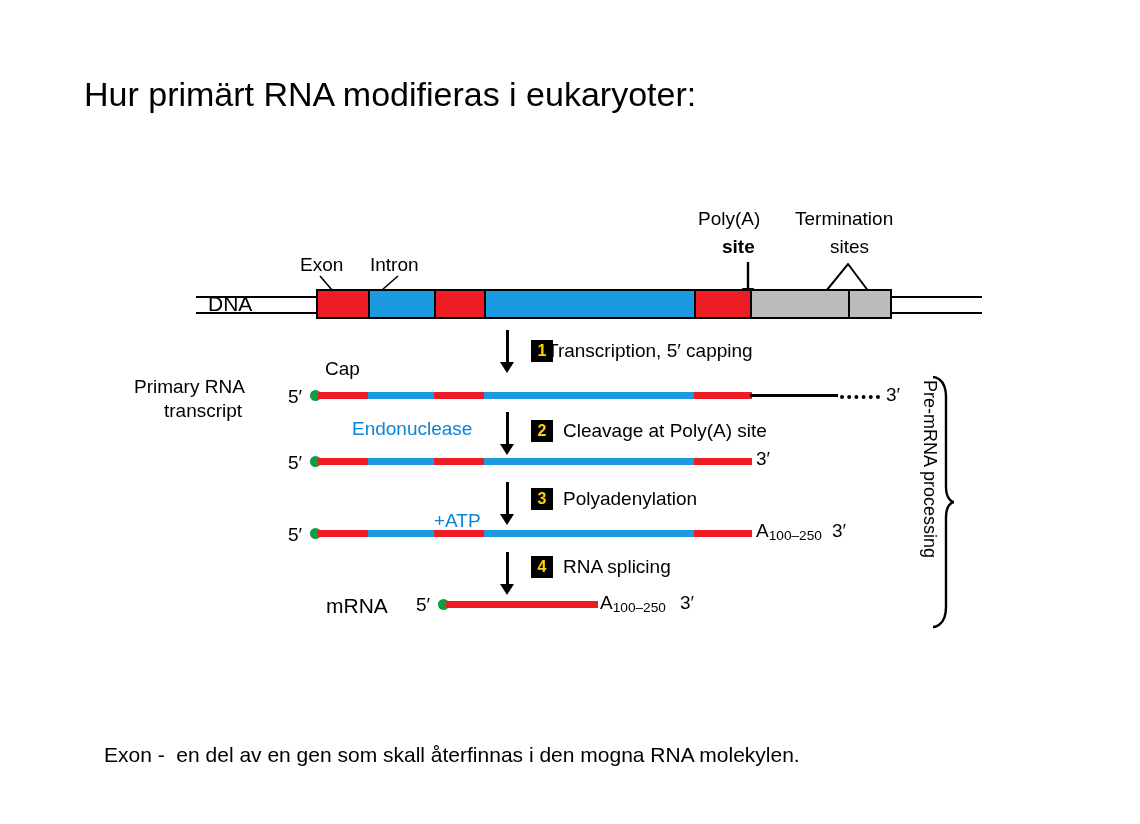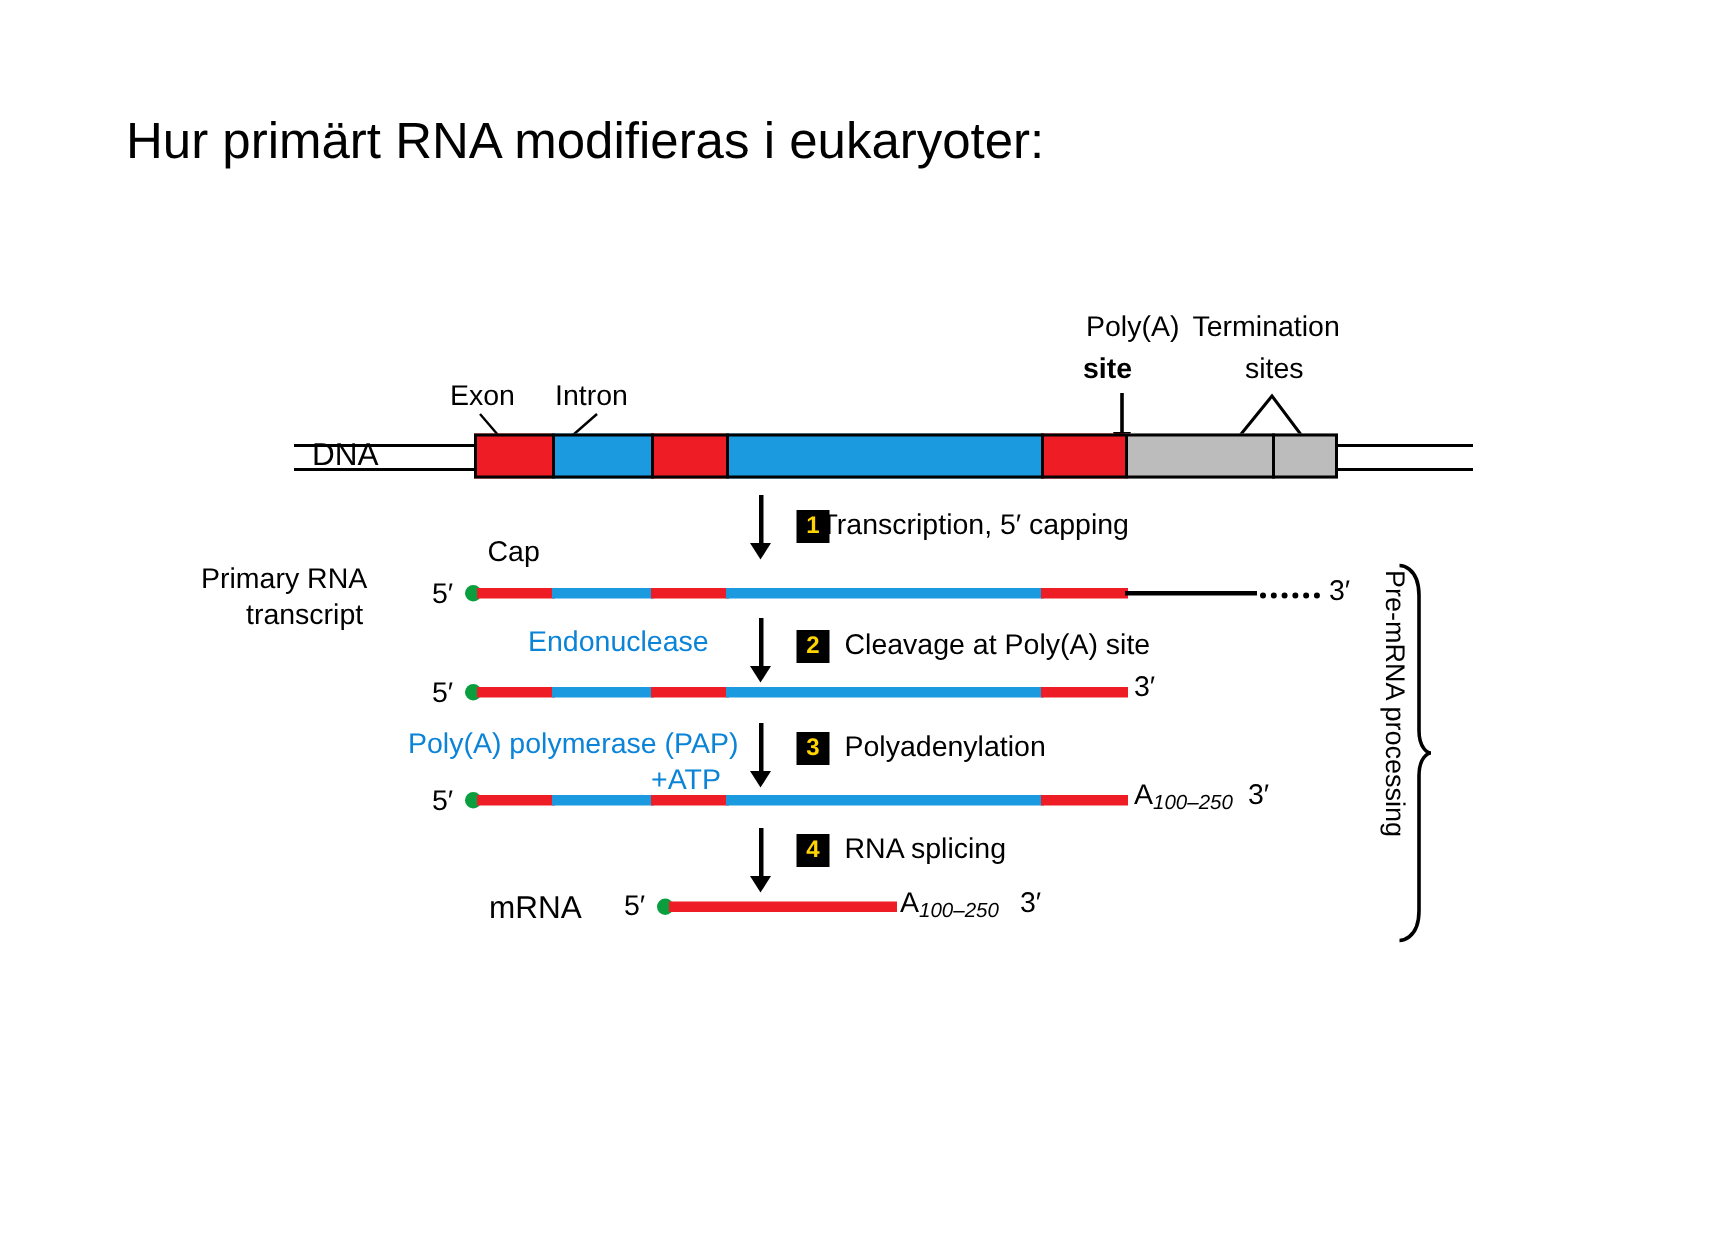--- a/index.html
+++ b/index.html
@@ -130,21 +130,20 @@
     left: 940px;
     top: 190px;
     width: 250px;
     font-size: 18px;
     transform: rotate(90deg);
     transform-origin: 0 0;
     white-space: nowrap;
   }
 
   .sub {
-    font-style: italic;
     font-size: 0.72em;
     vertical-align: -0.25em;
   }
 
   
   #explain {
     position: absolute;
     left: 104px;
     top: 700px;
     width: 1000px;
@@ -160,21 +159,21 @@
 <div id="slide">
 
   <div id="title">
     <span class="line">Hur primärt RNA modifieras i eukaryoter:</span>
   </div>
 
   <div id="figure">
 
     <div class="lbl" style="left:300px; top:64px;">Exon</div>
     <div class="lbl" style="left:370px; top:64px;">Intron</div>
-    <div class="lbl" style="left:724px; top:18px;">Poly(A)</div>
+    <div class="lbl" style="left:698px; top:18px;">Poly(A)</div>
     <div class="lbl" style="left:722px; top:46px;font-weight:bold;">site</div>
     <div class="lbl" style="left:795px; top:18px;">Termination</div>
     <div class="lbl" style="left:830px; top:46px;">sites</div>
 
     <svg style="position:absolute; left:0; top:0; width:1140px; height:470px; pointer-events:none;">
       <line x1="320" y1="86" x2="332" y2="100" stroke="#000" stroke-width="1.6"></line>
       <line x1="398" y1="86" x2="382" y2="100" stroke="#000" stroke-width="1.6"></line>
 
       <line x1="748" y1="72" x2="748" y2="100" stroke="#000" stroke-width="2.4"></line>
       <polygon points="742,98 754,98 748,110" fill="#000"></polygon>
@@ -225,21 +224,20 @@
 
     <div class="lbl" style="left:288px; top:262px;">5′</div>
     <div class="capdot" style="left:310px; top:266px;"></div>
     <div class="rna-seg exon" style="left:318px; top:268px; width:52px;"></div>
     <div class="rna-seg intron" style="left:368px; top:268px; width:68px;"></div>
     <div class="rna-seg exon" style="left:434px; top:268px; width:52px;"></div>
     <div class="rna-seg intron" style="left:484px; top:268px; width:212px;"></div>
     <div class="rna-seg exon" style="left:694px; top:268px; width:58px;"></div>
     <div class="lbl" style="left:756px; top:258px;">3′</div>
 
-    <div class="lbl blue" style="left:272px; top:296px;">Poly(A) polymerase (PAP)</div>
     <div class="lbl blue" style="left:434px; top:320px;">+ATP</div>
     <div class="arrow-v" style="left:506px; top:292px; height:34px;"></div>
     <div class="arrow-head" style="left:500px; top:324px;"></div>
     <div class="stepbox" style="left:531px; top:298px;">3</div>
     <div class="lbl" style="left:563px; top:298px;text-align:center;">Polyadenylation</div>
 
     <div class="lbl" style="left:288px; top:334px;">5′</div>
     <div class="capdot" style="left:310px; top:338px;"></div>
     <div class="rna-seg exon" style="left:318px; top:340px; width:52px;"></div>
     <div class="rna-seg intron" style="left:368px; top:340px; width:68px;"></div>
@@ -264,15 +262,16 @@
     <div id="brace">
       <svg width="26" height="255" viewBox="0 0 26 255">
         <path d="M3,2 C3,2 16,2 16,22 L16,112 C16,124 22,127 24,127 C22,127 16,130 16,142 L16,232 C16,252 3,252 3,252" fill="none" stroke="#000" stroke-width="2.4"></path>
       </svg>
     </div>
     <div id="brace-label">Pre-mRNA processing</div>
 
   </div>
 
   <div id="explain">
+    <span class="line">Exon -  en del av en gen som skall återfinnas i den mogna RNA molekylen.</span>
   </div>
 
 </div>
 
 </body></html>

